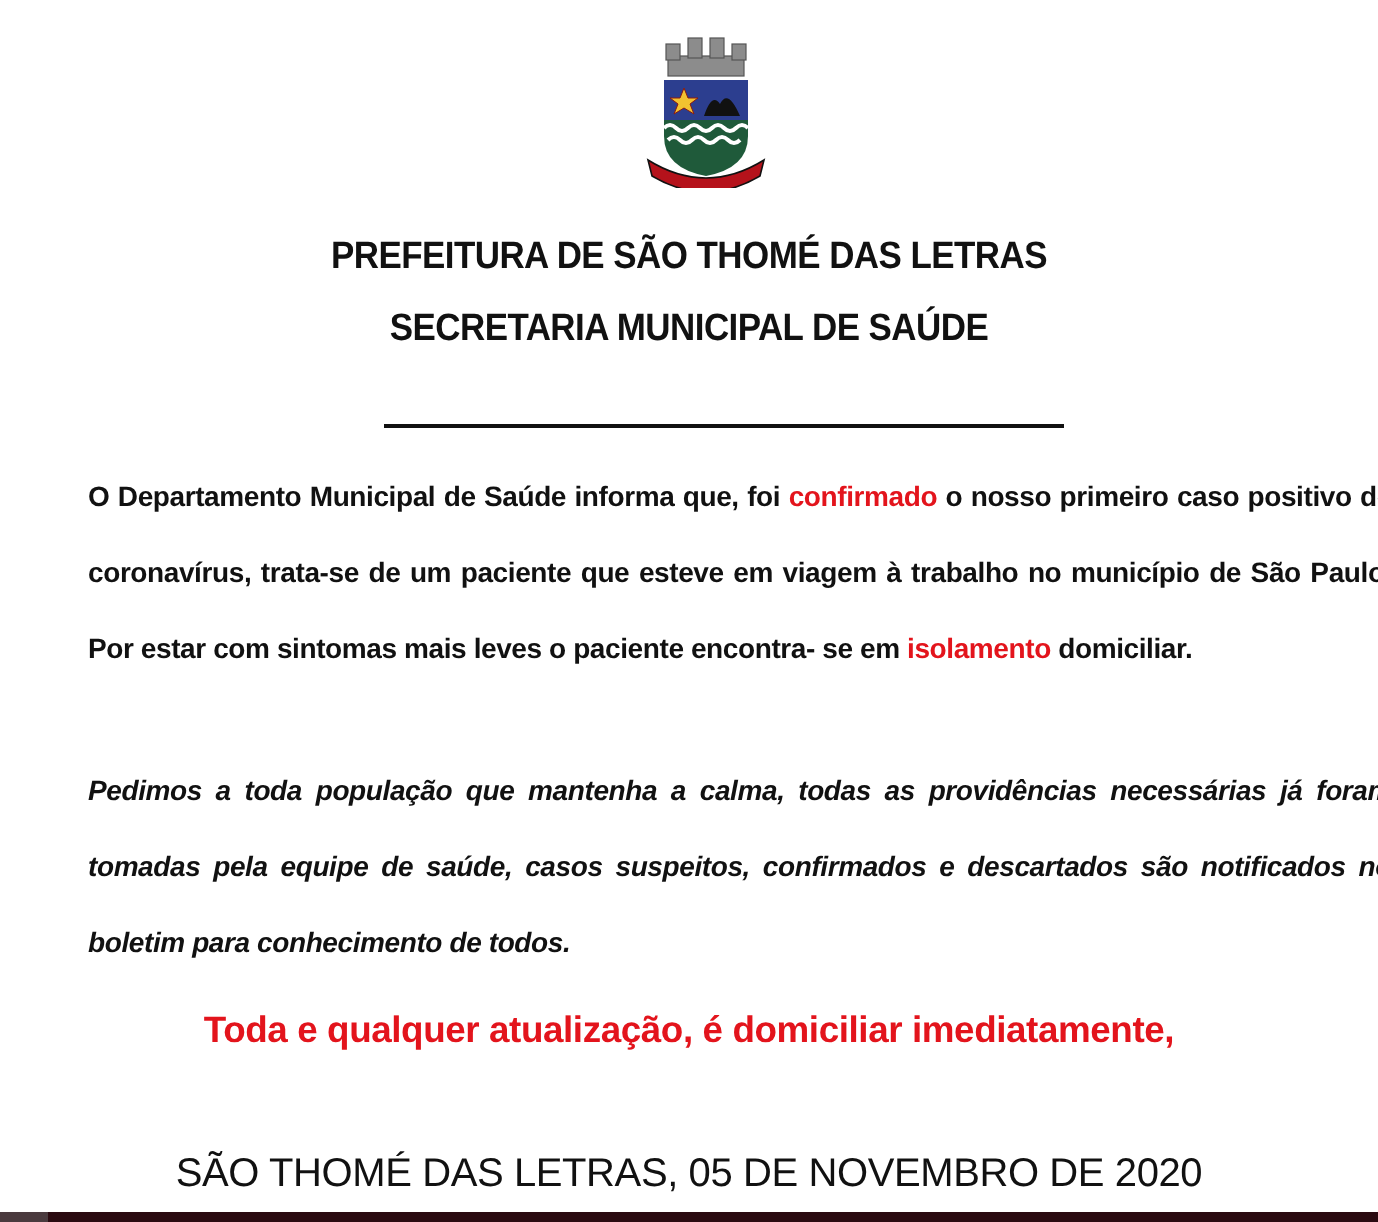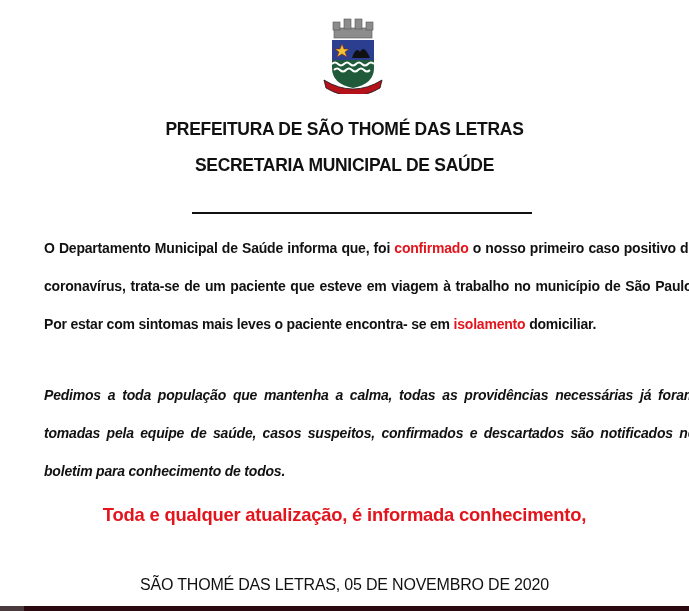--- a/index.html
+++ b/index.html
@@ -22,21 +22,21 @@
   }
   .p1 { top:229px; }
   .p2 { top:376px;font-style:italic; }
   .red { color:#e3141c; }
   .notice {
     position:absolute; left:0; width:689px; top:504px; text-align:center;
     font-weight:bold; font-size:18.4px; color:#e3141c; letter-spacing:-0.2px;
   }
   .date {
     position:absolute; left:0; width:689px; top:576px; text-align:center;
-    font-size:16px; color:#111; letter-spacing:-0.2px;
+    font-size:20px; color:#111; letter-spacing:-0.2px;
   }
   .bottom-bar { position:absolute; left:0; top:606px; width:689px; height:5px; background:#2a0a10; }
   .bottom-bar .left { position:absolute; left:0; top:0; width:24px; height:5px; background:#4a3a3e; }
 </style>
 </head>
 <body>
 
 <div class="logo">
   <svg width="62" height="76" viewBox="0 0 62 76">
 
@@ -65,19 +65,19 @@
 <div class="title t1">PREFEITURA DE SÃO THOMÉ DAS LETRAS</div>
 <div class="title t2">SECRETARIA MUNICIPAL DE SAÚDE</div>
 <div class="rule"></div>
 
 <div class="para p1">
   <span>O Departamento Municipal de Saúde informa que, foi </span><span class="red">confirmado</span><span> o nosso primeiro caso positivo de coronavírus, trata-se de um paciente que esteve em  viagem à trabalho no município de São Paulo. Por estar com sintomas mais leves o paciente encontra- se em </span><span class="red">isolamento</span><span> domiciliar.</span>
 </div>
 
 <div class="para p2">Pedimos a toda população que mantenha a calma, todas as providências necessárias já foram tomadas pela equipe de saúde, casos suspeitos,  confirmados e descartados  são notificados no boletim para conhecimento de todos.</div>
 
-<div class="notice">Toda e qualquer atualização, é informada conhecimento,</div>
+<div class="notice">Toda e qualquer atualização, é domiciliar imediatamente,</div>
 
 <div class="date">SÃO THOMÉ DAS LETRAS, 05 DE NOVEMBRO DE 2020</div>
 
 <div class="bottom-bar">
     <div class="left"></div>
   </div>
 
 </body></html>

